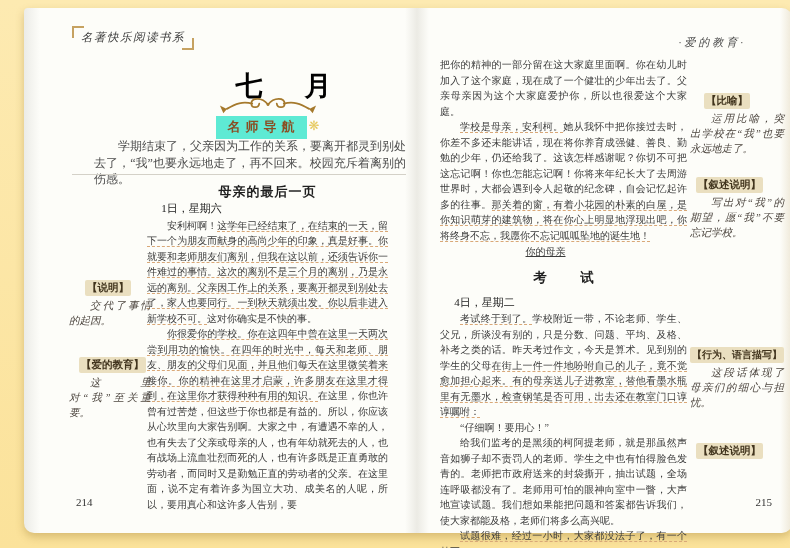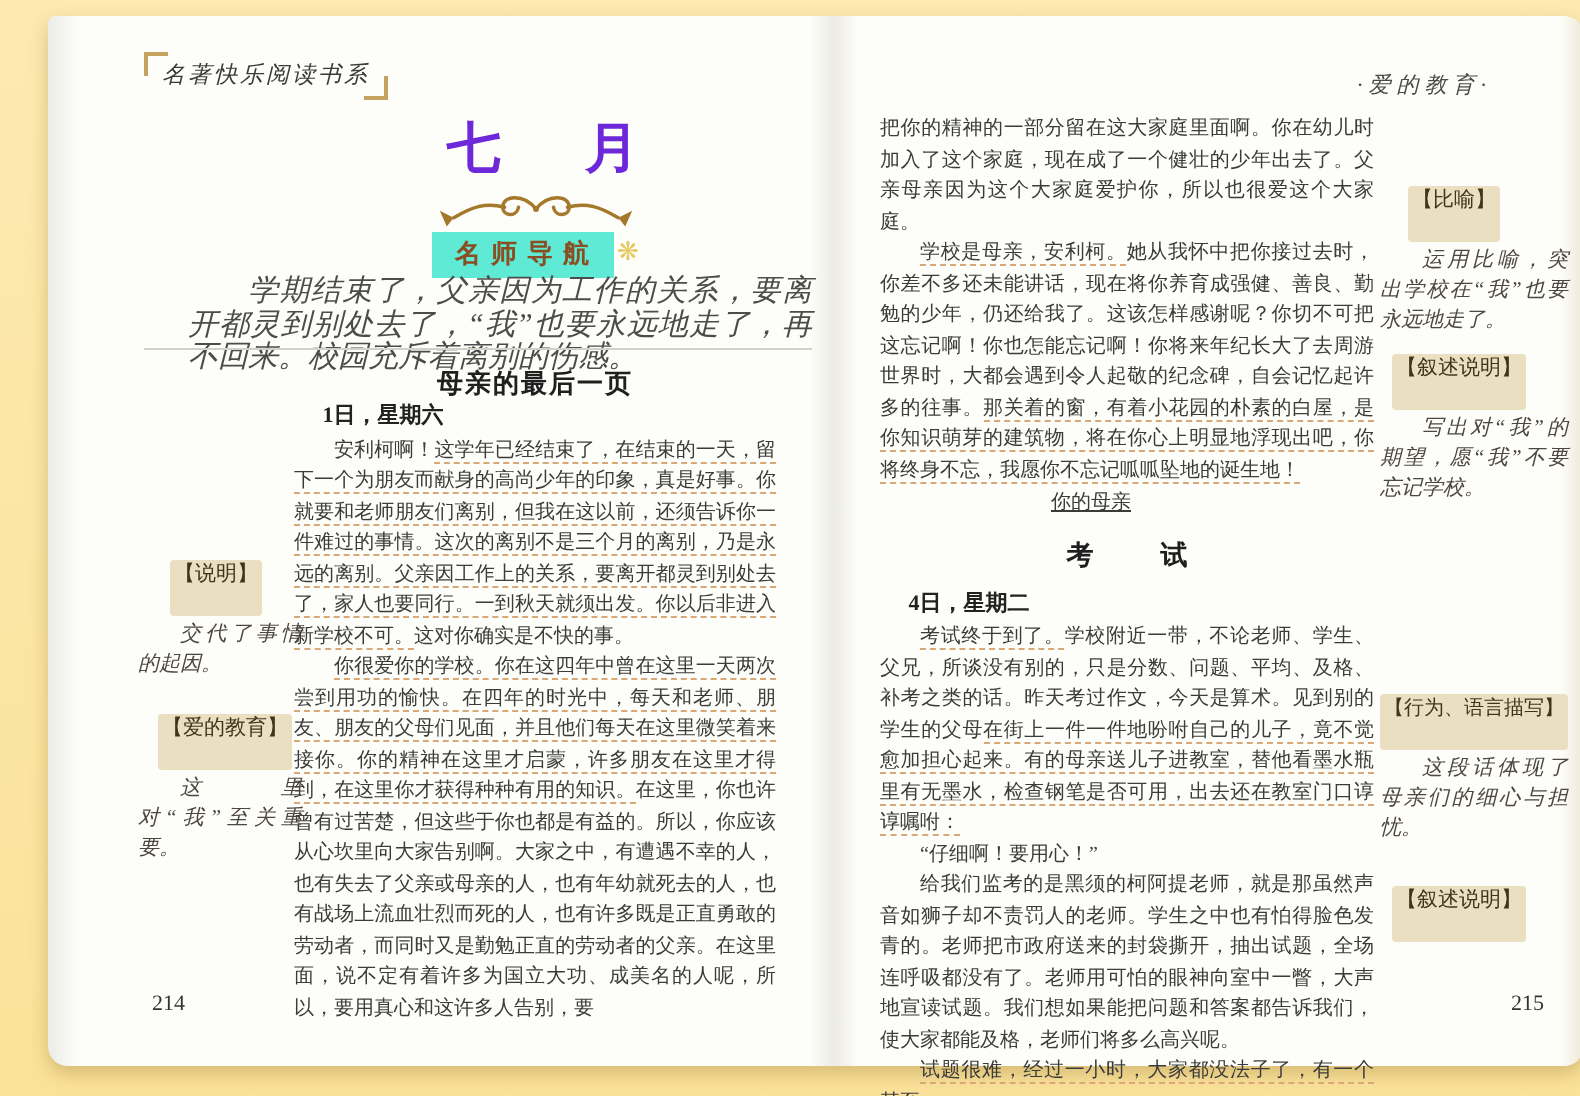--- a/index.html
+++ b/index.html
@@ -24,52 +24,52 @@
   .series::before{content:"";position:absolute;left:0;top:0;width:10px;height:10px;
     border-left:2px solid #c6a261;border-top:2px solid #c6a261;}
   .series::after{content:"";position:absolute;right:0;bottom:0;width:10px;height:10px;
     border-right:2px solid #c6a261;border-bottom:2px solid #c6a261;}
 
   
   .runhead{position:absolute;right:46px;top:27px;font-size:11px;letter-spacing:3px;
     font-style:italic;color:#4a4a4a;}
 
   
-  .chapter{position:absolute;left:123px;top:44px;width:241px;margin:4px;text-align:center;
-    font-size:27px;font-weight:600;letter-spacing:.28em;text-indent:.28em;color:#6d28d9;}
+  .chapter{position:absolute;left:123px;top:44px;width:241px;margin:16px;text-align:center;
+    font-size:27px;font-weight:600;letter-spacing:.28em;text-indent:.28em;color:#000000;}
   .ornament{position:absolute;left:123px;top:86px;width:241px;text-align:center;}
   .navrow{position:absolute;left:123px;top:108px;width:241px;text-align:center;}
   .navlabel{display:inline-block;background:#5eead4;padding:2px 7px 3px;
     font-size:13px;font-weight:bold;letter-spacing:5px;text-indent:5px;color:#8a4e23;}
   .spark{color:#e6c95f;font-size:13px;margin-left:2px;vertical-align:1px;}
 
   .intro{position:absolute;left:70px;top:130px;width:312px;margin:0;
-    font-size:15px;line-height:16.5px;color:#4c4c4c;font-style:italic;
+    font-size:12px;line-height:16.5px;color:#4c4c4c;
     text-indent:2em;text-align:justify;}
   .rule{position:absolute;left:48px;top:166px;width:334px;height:1px;background:#d4d1c8;}
 
   .article{position:absolute;left:123px;top:175px;width:241px;margin:0;text-align:center;
     font-size:13px;font-weight:bold;letter-spacing:1px;color:#1f1f1f;}
 
   
   .body-col{position:absolute;font-size:10px;line-height:15.5px;color:#3b3b3b;text-align:justify;}
   .left-col{left:123px;top:193px;width:241px;}
   .right-col{left:416px;top:49px;width:247px;}
   .para{margin:0;text-indent:2em;}
   .para.noindent{text-indent:0;}
   .u{border-bottom:1px dashed #d9a878;box-decoration-break:clone;-webkit-box-decoration-break:clone;}
-  .date{margin:0 0 1px;font-size:11px;font-weight:bold;color:#222;text-indent:1.3em;line-height:15.5px;}
+  .date{margin:0 0 1px;font-size:11px;font-weight:normal;color:#222;text-indent:1.3em;line-height:15.5px;}
   .subhead{margin:10px 0 9px;text-align:center;font-size:13.5px;font-weight:bold;
     letter-spacing:10px;text-indent:10px;color:#1f1f1f;line-height:16px;}
   .sign{margin:1px 0 3px;text-align:center;padding-right:36px;text-indent:0;text-decoration:underline;}
 
   
   .note{position:absolute;font-size:10.5px;line-height:15px;color:#4e4740;}
-  .note .nlabel{display:inline-block;background:#eadfc0;color:#41341d;font-weight:normal;
-    font-size:10.5px;padding:0 2px 13px;border-radius:2px;white-space:nowrap;}
+  .note .nlabel{display:inline-block;background:#eadfc0;color:#41341d;font-weight:bold;
+    font-size:10.5px;padding:0 2px 1px;border-radius:2px;white-space:nowrap;}
   .note .ntext{font-style:italic;text-indent:2em;margin-top:2px;text-align:justify;}
   .nl{left:45px;width:82px;}
   .nr{left:666px;width:94px;}
   .n1{top:272px;} .n1 .nlabel{margin-left:16px;}
   .n2{top:349px;} .n2 .nlabel{margin-left:10px;}
   .n3{top:85px;}  .n3 .nlabel{margin-left:14px;}
   .n4{top:169px;} .n4 .nlabel{margin-left:6px;}
   .n5{top:339px;} .n5 .nlabel{margin-left:0;font-size:10px;}
   .n6{top:435px;} .n6 .nlabel{margin-left:6px;}
 

